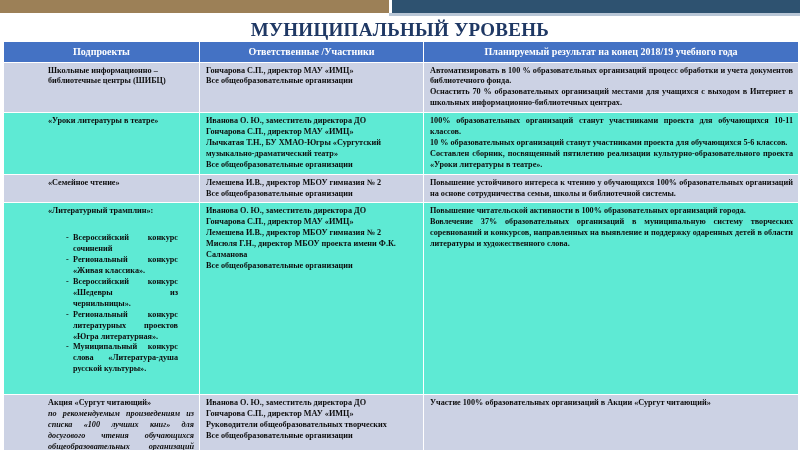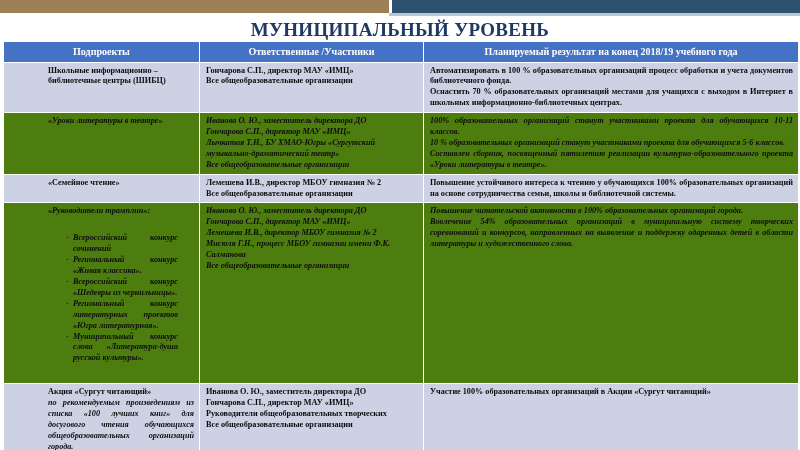--- a/index.html
+++ b/index.html
@@ -97,21 +97,21 @@
     background: #ccd2e4;
     border: 1px solid #ffffff;
     vertical-align: top;
     padding: 3px 5px 3px 6px;
     font-size: 8.2px;
     line-height: 1.33;
     font-weight: bold;
     color: #0d0d0d;
   }
 
-  .tbl tr.alt td { background: #4d7c0f; font-style: italic; }
+  .tbl tr.alt td { background: #5eead4; }
 
   td.col-sub   { text-align: left; padding-left: 44px; }
   td.col-resp  { text-align: left; }
   td.col-res   { text-align: left; }
 
   .cell-title {
     display: block;
   }
   .cell-line { display: block; }
 
@@ -207,39 +207,39 @@
           <td class="col-resp">
             <span class="cell-line">Лемешева И.В., директор МБОУ гимназия № 2</span>
             <span class="cell-line">Все общеобразовательные организации</span>
           </td>
           <td class="col-res">
             <span class="cell-line just">Повышение устойчивого интереса к чтению у обучающихся  100% образовательных организаций на основе сотрудничества семьи, школы и библиотечной системы.</span>
           </td>
         </tr>
         <tr class="alt">
           <td class="col-sub">
-            <span class="cell-title">«Руководители трамплин»:</span>
+            <span class="cell-title">«Литературный трамплин»:</span>
             <ul class="bullets">
               <li>Всероссийский конкурс сочинений</li>
               <li>Региональный конкурс «Живая классика».</li>
               <li>Всероссийский конкурс «Шедевры из чернильницы».</li>
               <li>Региональный конкурс литературных проектов «Югра литературная».</li>
               <li>Муниципальный конкурс слова «Литература-душа русской культуры».</li>
             </ul>
           </td>
           <td class="col-resp">
             <span class="cell-line">Иванова О. Ю., заместитель директора ДО</span>
             <span class="cell-line">Гончарова С.П., директор МАУ «ИМЦ»</span>
             <span class="cell-line">Лемешева И.В., директор МБОУ гимназия № 2</span>
-            <span class="cell-line">Мисюля Г.Н., процесс МБОУ гимназии имени Ф.К. Салманова</span>
+            <span class="cell-line">Мисюля Г.Н., директор МБОУ проекта имени Ф.К. Салманова</span>
             <span class="cell-line">Все общеобразовательные организации</span>
           </td>
           <td class="col-res">
             <span class="cell-line just">Повышение читательской активности в 100% образовательных организаций города.</span>
-            <span class="cell-line just">Вовлечение 54% образовательных организаций в муниципальную систему творческих соревнований и конкурсов, направленных на выявление и поддержку одаренных детей в области литературы и художественного слова.</span>
+            <span class="cell-line just">Вовлечение 37% образовательных организаций в муниципальную систему творческих соревнований и конкурсов, направленных на выявление и поддержку одаренных детей в области литературы и художественного слова.</span>
           </td>
         </tr>
         <tr>
           <td class="col-sub">
             <span class="cell-title">Акция «Сургут читающий»</span>
             <span class="subnote">по рекомендуемым произведениям из списка «100 лучших книг» для досугового чтения обучающихся общеобразовательных организаций города.</span>
           </td>
           <td class="col-resp">
             <span class="cell-line">Иванова О. Ю., заместитель директора ДО</span>
             <span class="cell-line">Гончарова С.П., директор МАУ «ИМЦ»</span>

